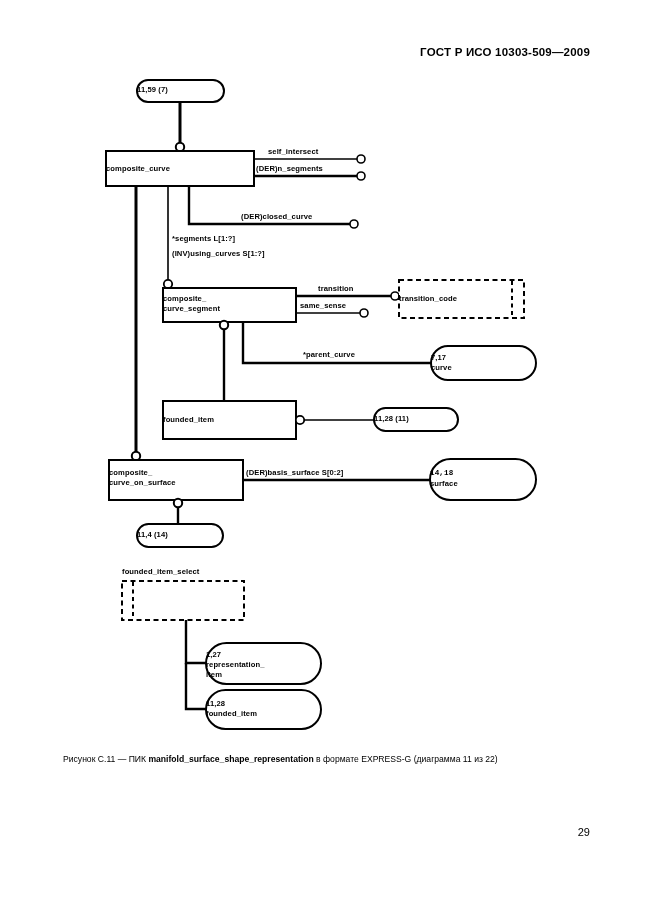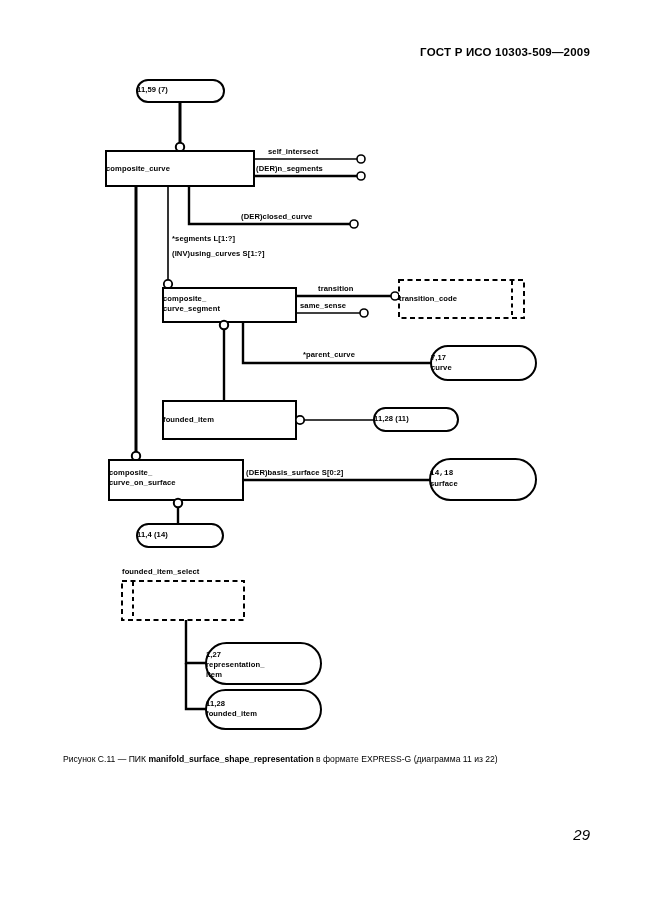--- a/index.html
+++ b/index.html
@@ -76,22 +76,21 @@
     line-height: 12px;
     white-space: nowrap;
     margin-top: 18px;
   }
   .caption b { font-weight: bold; }
   
   .page-num {
     position: absolute;
     right: 56px;
     top: 826px;
-    font-size: 15px;
-    font-style: italic;
+    font-size: 11px;
   }
 </style>
 </head>
 <body>
 
 <div class="page">
 
   <div class="std-header">ГОСТ Р ИСО 10303-509—2009</div>
 
   <div class="diagram">

